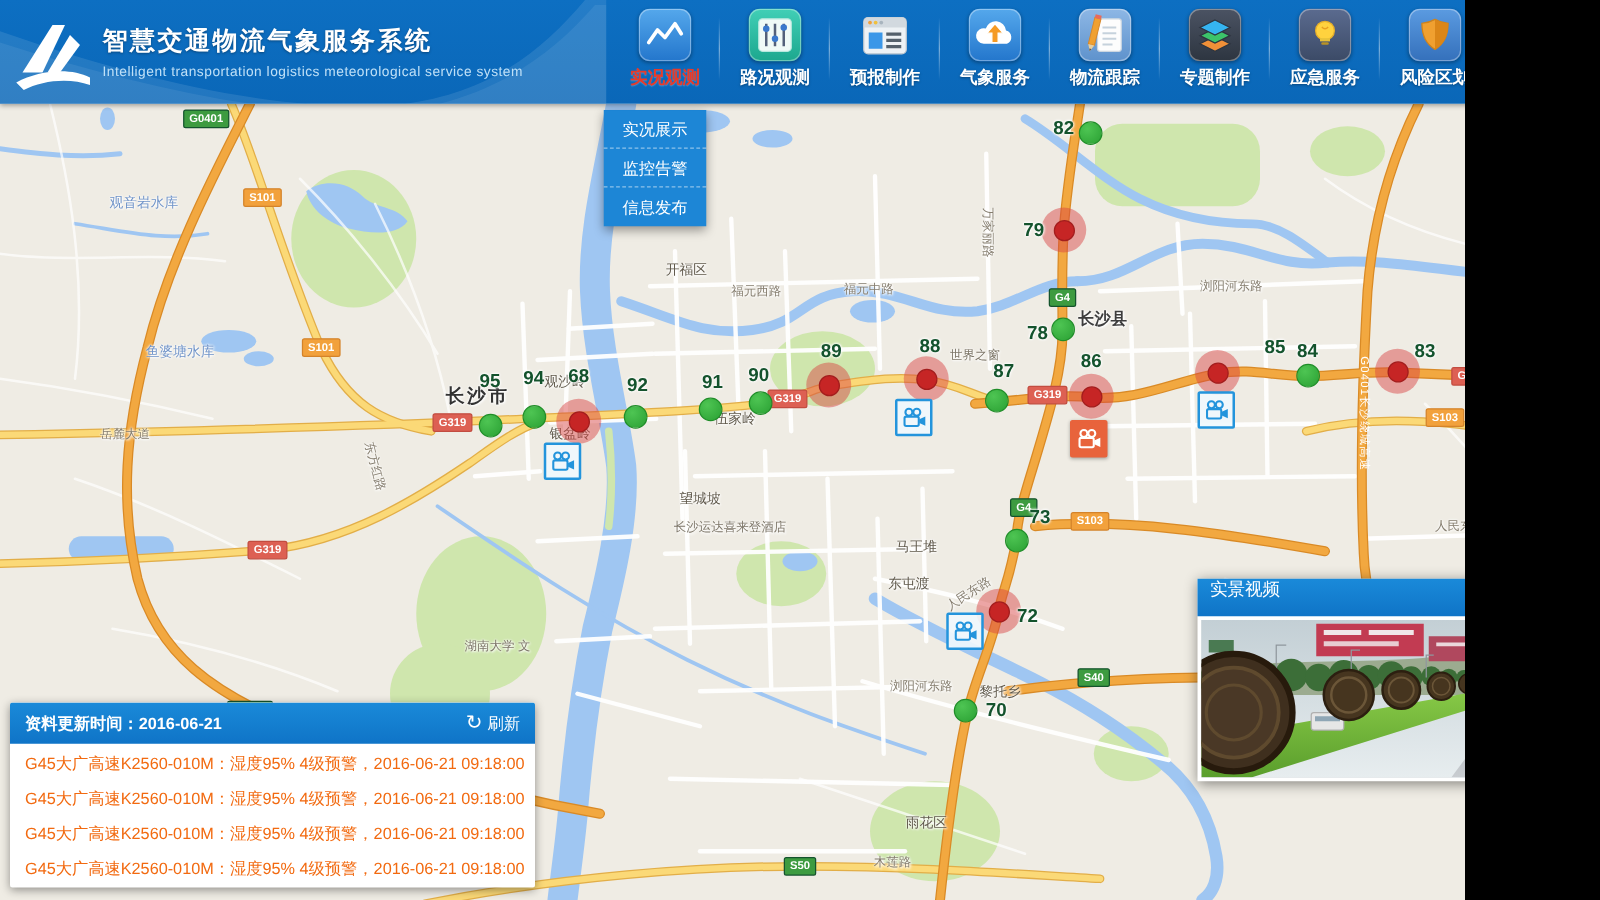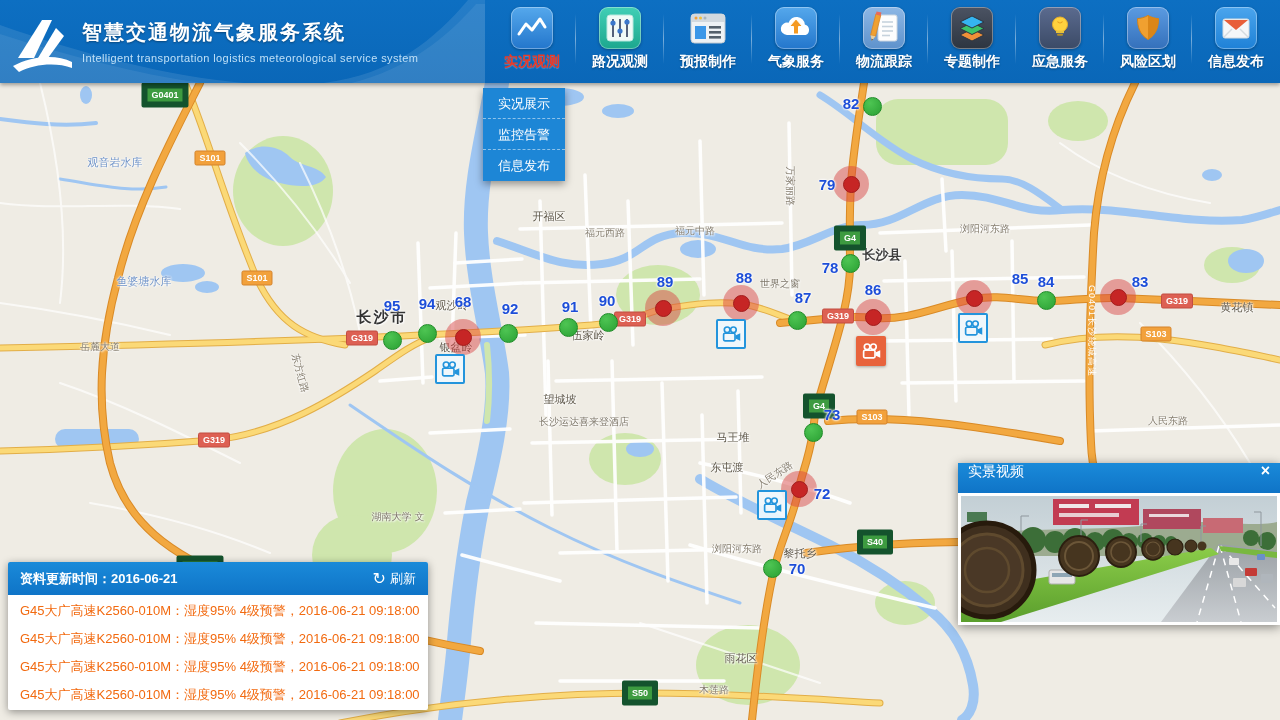--- a/index.html
+++ b/index.html
@@ -1,17 +1,17 @@
 <!DOCTYPE html>
 <html><head>
 <meta charset="utf-8">
 <style>
   html,body{margin:0;padding:0;background:#000;}
   *{box-sizing:border-box;}
-  .screen{position:relative;width:1280px;height:720px;overflow:hidden;
+  .screen{position:relative;width:1172px;height:720px;overflow:hidden;
     font-family:"Liberation Sans","DejaVu Sans",sans-serif;background:#efece4;padding-left:36px;}
 
   
   .hdr{position:absolute;left:0;top:0;width:1280px;height:83px;background:linear-gradient(#0d6fc2,#0a67b8);overflow:hidden;box-shadow:0 2px 4px rgba(0,0,0,.35);z-index:50;}
   .hswoosh{position:absolute;left:0;top:0;}
   .brand{position:absolute;left:0;top:0;width:470px;height:83px;display:flex;align-items:center;}
   .logo{margin:4px 0 0 10px;flex:0 0 auto;}
   .titles{margin-left:8px;}
   .title{color:#fff;font-size:20px;font-weight:bold;letter-spacing:2px;text-shadow:0 1px 2px rgba(0,0,0,.35);}
   .subtitle{color:#bfe0f7;font-size:11px;margin-top:6px;letter-spacing:.4px;}
@@ -50,31 +50,31 @@
   .district{color:#5f584a;font-size:11px;}
   .road{color:#857d6e;font-size:10px;}
   .poi{color:#7d7668;font-size:10px;}
   .hwy{color:#fff;font-size:9px;text-shadow:none;letter-spacing:1px;}
   .rot90{transform:translate(-50%,-50%) rotate(90deg);}
   .rotm30{transform:translate(-50%,-50%) rotate(-33deg);}
   .rot75{transform:translate(-50%,-50%) rotate(75deg);}
 
   .badge{position:absolute;z-index:3;transform:translate(-50%,-50%);font-size:9px;font-weight:bold;color:#fff;
     padding:1px 4px;border-radius:2px;line-height:11px;white-space:nowrap;}
-  .badge.green{background:#3d9b40;border:6px solid #14532d;}
+  .badge.green{background:#3d9b40;border:1px solid #14532d;}
   .badge.orange{background:#f2a13c;border:1px solid #d4832a;}
   .badge.red{background:#dd6053;border:1px solid #c24c40;}
 
   .station{position:absolute;z-index:4;cursor:pointer;}
   .station .ring{display:none;}
   .station.red .ring{display:block;position:absolute;left:-18px;top:-18px;width:36px;height:36px;border-radius:50%;background:rgba(217,66,66,.47);}
   .station .dot{position:absolute;border-radius:50%;}
   .station.green .dot{left:-9.5px;top:-9.5px;width:19px;height:19px;background:radial-gradient(circle at 35% 30%,#4ec553,#2aa033);border:1px solid #1f8d28;}
   .station.red .dot{left:-8.5px;top:-8.5px;width:17px;height:17px;background:#c62525;border:1px solid #a31d1d;}
-  .stnum{position:absolute;z-index:5;transform:translate(-50%,-50%);font-size:15px;font-weight:bold;color:#1d4ed8;
+  .stnum{position:absolute;z-index:5;transform:translate(-50%,-50%);font-size:15px;font-weight:bold;color:#14532d;
     text-shadow:0 0 2px #fff,0 0 2px #fff,0 0 3px #fff;}
 
   .cam{position:absolute;z-index:6;width:30px;height:30px;transform:translate(-50%,-50%);display:flex;align-items:center;justify-content:center;border-radius:2px;cursor:pointer;}
   .cam.blue{background:rgba(240,248,253,.9);border:2px solid #2394dc;color:#2394dc;}
   .cam.orange{background:#e8633c;border:2px solid #e8633c;color:#fff;box-shadow:0 1px 3px rgba(0,0,0,.3);}
   .cam svg{width:21px;height:21px;}
 
   .submenu{position:absolute;left:483px;top:5px;width:82px;z-index:10;background:#1d86d6;box-shadow:0 3px 8px rgba(0,0,0,.4);}
   .submenu-item{height:31px;line-height:31px;text-align:center;color:#fff;font-size:13px;cursor:pointer;}
   .submenu-item:not(:last-child){border-bottom:1px dashed rgba(255,255,255,.5);}

